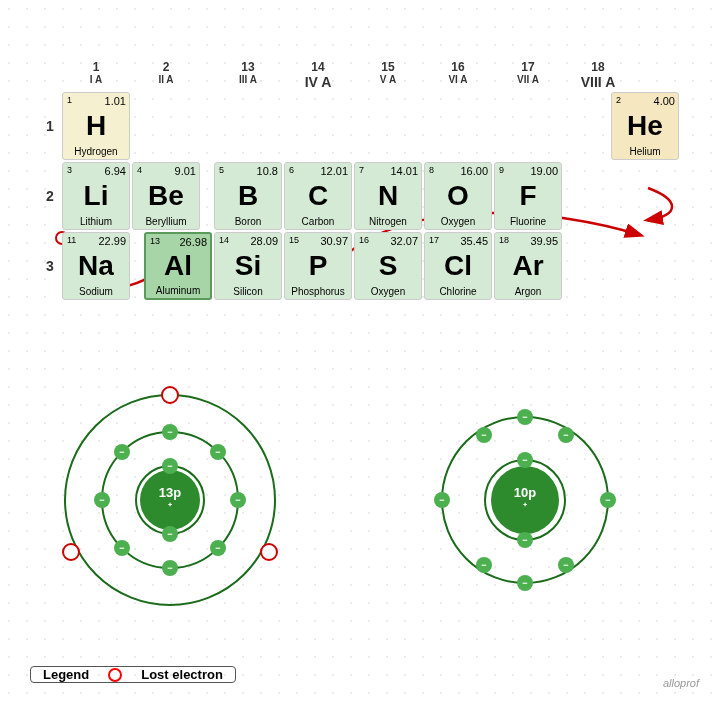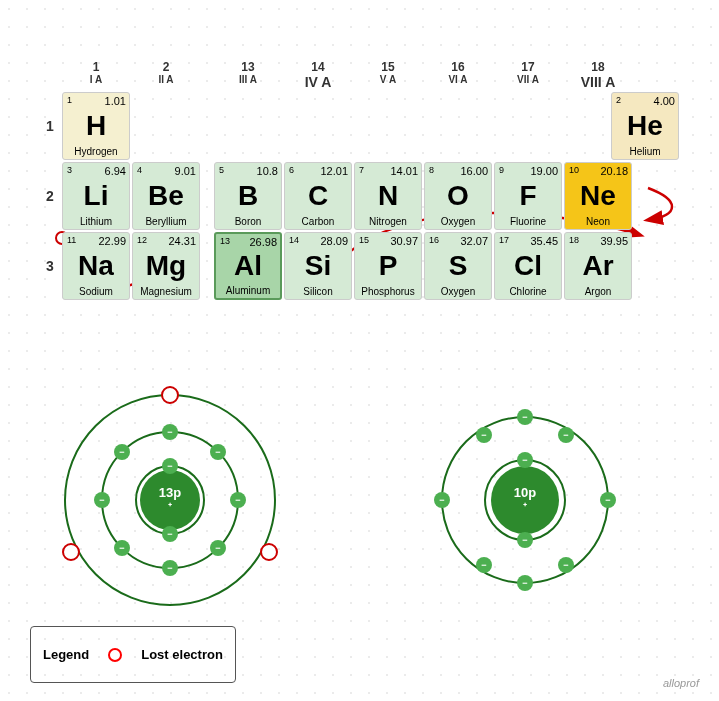--- a/index.html
+++ b/index.html
@@ -75,21 +75,21 @@
       flex-shrink: 0;
     }
 
     
     .legend {
       position: absolute;
       bottom: 18px;
       left: 30px;
       border: 1px solid #555;
       border-radius: 4px;
-      padding: 20px 12px;
+      padding: 0 12px;
       display: flex;
       align-items: center;
       gap: 19px;
       font-size: 13px;
       font-weight: bold;
     }
 
     .legend-circle {
       width: 14px;
       height: 14px;
@@ -251,44 +251,32 @@
       <span class="element-name">Oxygen</span>
     </div>
 
     <div class="element-cell" style="background:#d5ead5;">
       <span class="atomic-num">9</span>
       <span class="atomic-mass">19.00</span>
       <span class="symbol">F</span>
       <span class="element-name">Fluorine</span>
     </div>
 
-    <div class="element-cell" style="background:#f5c518;">
-      <span class="atomic-num">10</span>
-      <span class="atomic-mass">20.18</span>
-      <span class="symbol">Ne</span>
-      <span class="element-name">Neon</span>
-    </div>
   </div>
 
   <div style="display:flex; gap:2px; align-items:center; margin-bottom:2px;">
     <div class="period-label">3</div>
 
     <div class="element-cell" style="background:#d5ead5;align-items:center;">
       <span class="atomic-num">11</span>
       <span class="atomic-mass">22.99</span>
       <span class="symbol">Na</span>
       <span class="element-name">Sodium</span>
     </div>
 
-    <div class="element-cell" style="background:#d5ead5;">
-      <span class="atomic-num">12</span>
-      <span class="atomic-mass">24.31</span>
-      <span class="symbol">Mg</span>
-      <span class="element-name">Magnesium</span>
-    </div>
 
     <div style="width:10px;"></div>
 
     <div class="element-cell" style="background:#a8d5a8; border:2px solid #5a9a5a;">
       <span class="atomic-num">13</span>
       <span class="atomic-mass">26.98</span>
       <span class="symbol">Al</span>
       <span class="element-name">Aluminum</span>
     </div>
 

